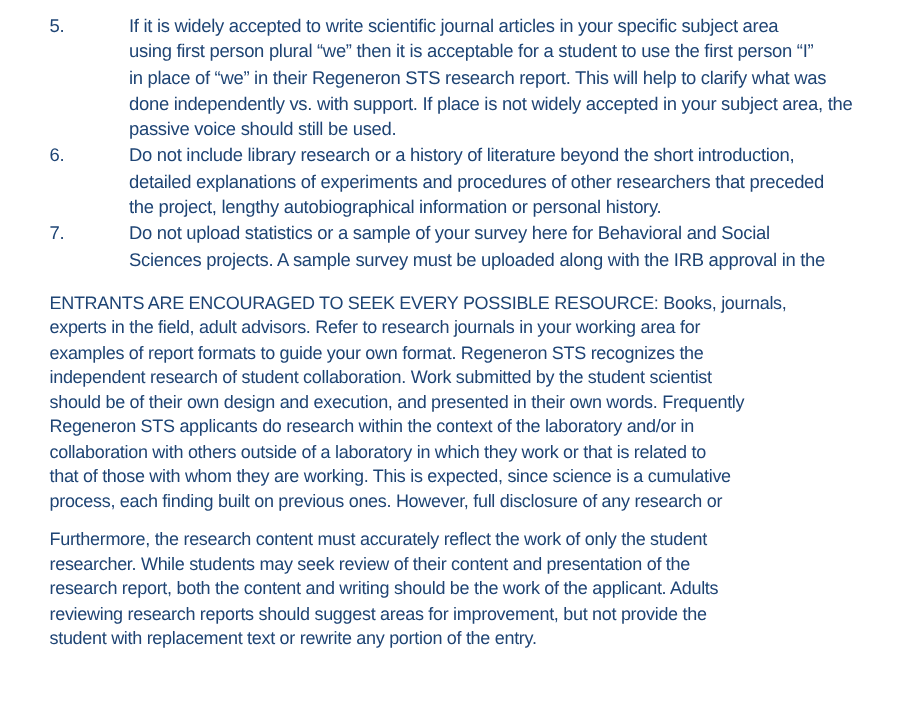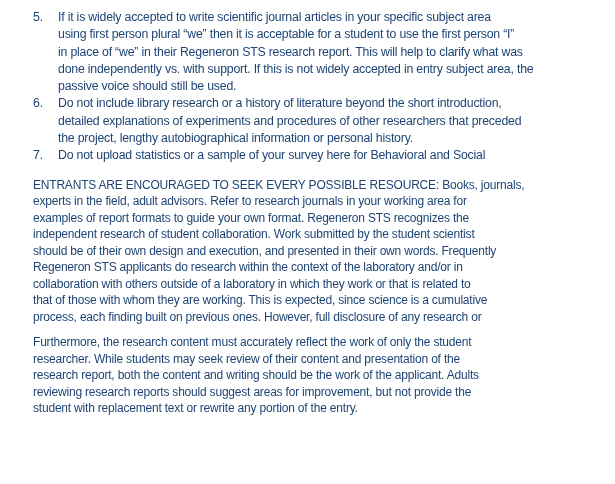--- a/index.html
+++ b/index.html
@@ -31,20 +31,21 @@
   .item-number {
     flex: 0 0 25px;
     width: 25px;
     font-size: 12.3px;
     line-height: 17.3px;
     letter-spacing: -0.2px;
   }
   .item-lines {
     flex: 1 1 auto;
     min-width: 0;
+    margin-left: 28px;
   }
   .item-lines .text-line {
     font-size: 12.3px;
     line-height: 17.3px;
   }
   .paragraphs {
     margin-top: 12px;
   }
   .para {
     margin: 0;
@@ -66,38 +67,39 @@
 
 <div class="doc">
   <ol class="numbered-list">
 
       <li class="list-item">
         <span class="item-number">5.</span>
         <span class="item-lines">
           <div class="text-line">If it is widely accepted to write scientific journal articles in your specific subject area</div>
           <div class="text-line">using first person plural “we” then it is acceptable for a student to use the first person “I”</div>
           <div class="text-line">in place of “we” in their Regeneron STS research report. This will help to clarify what was</div>
-          <div class="text-line">done independently vs. with support. If this is not widely accepted in entry subject area, the</div>
+          <div class="text-line">done independently vs. with support. If place is not widely accepted in your subject area, the</div>
           <div class="text-line">passive voice should still be used.</div>
         </span>
       </li>
 
       <li class="list-item">
         <span class="item-number">6.</span>
         <span class="item-lines">
           <div class="text-line">Do not include library research or a history of literature beyond the short introduction,</div>
           <div class="text-line">detailed explanations of experiments and procedures of other researchers that preceded</div>
           <div class="text-line">the project, lengthy autobiographical information or personal history.</div>
         </span>
       </li>
 
       <li class="list-item">
         <span class="item-number">7.</span>
         <span class="item-lines">
           <div class="text-line">Do not upload statistics or a sample of your survey here for Behavioral and Social</div>
+          <div class="text-line">Sciences projects. A sample survey must be uploaded along with the IRB approval in the</div>
         </span>
       </li>
     </ol>
   <div class="paragraphs">
 
       <div class="para">
         <div class="text-line">ENTRANTS ARE ENCOURAGED TO SEEK EVERY POSSIBLE RESOURCE: Books, journals,</div>
         <div class="text-line">experts in the field, adult advisors. Refer to research journals in your working area for</div>
         <div class="text-line">examples of report formats to guide your own format. Regeneron STS recognizes the</div>
         <div class="text-line">independent research of student collaboration. Work submitted by the student scientist</div>

